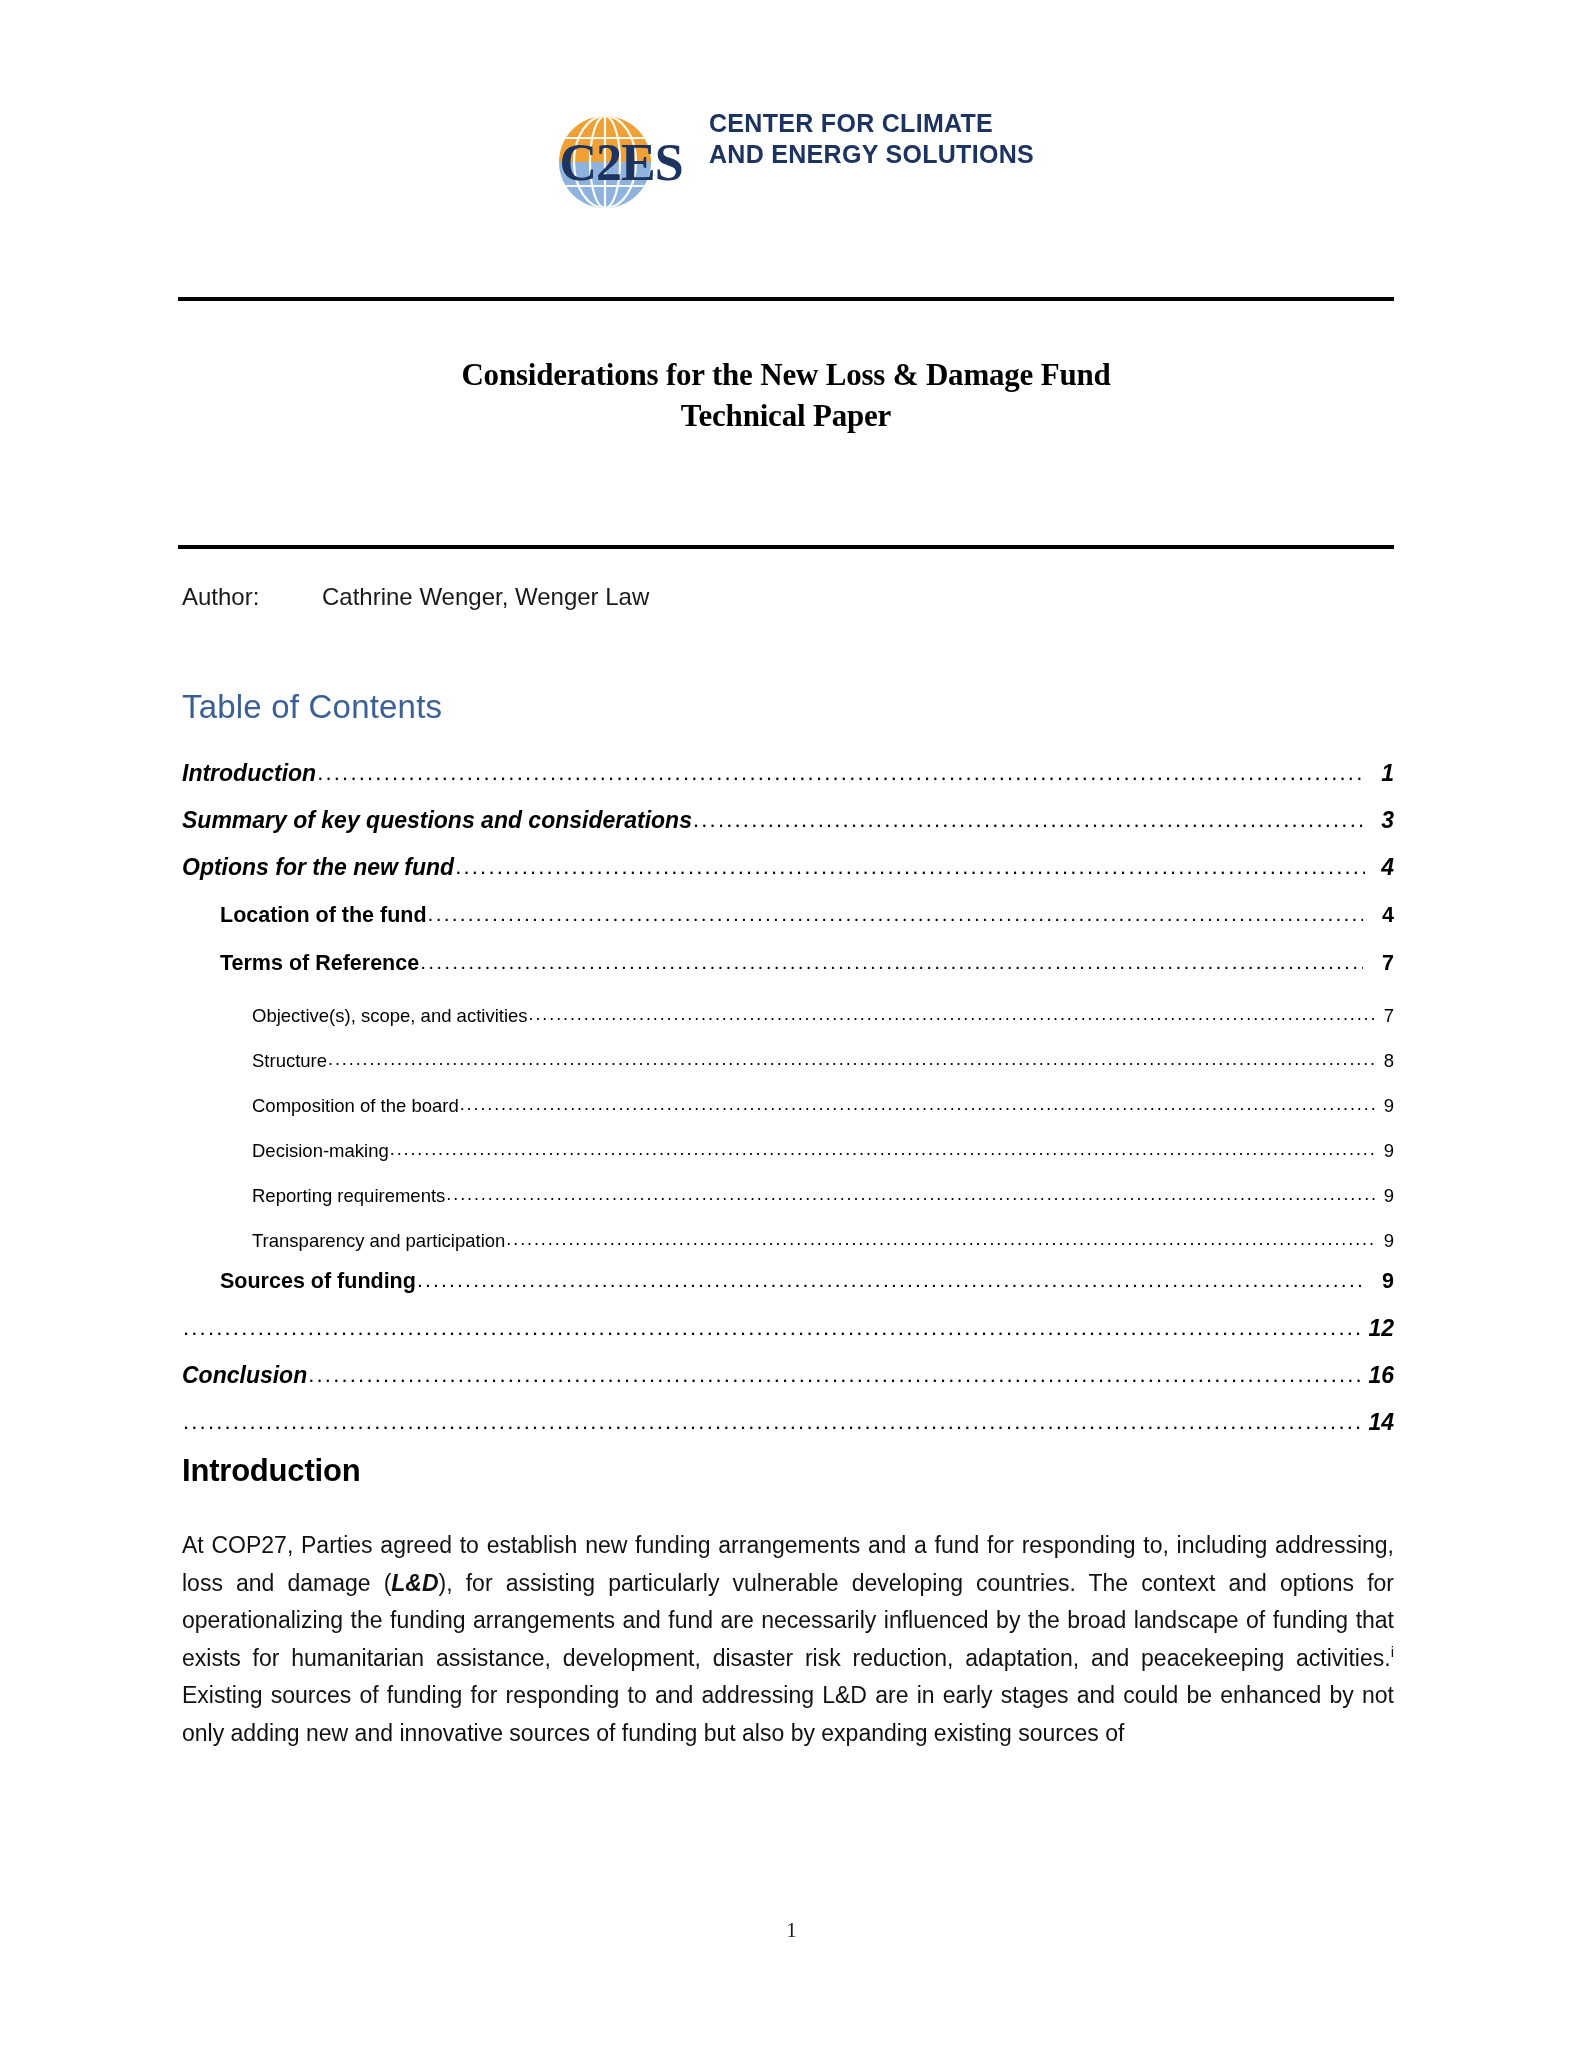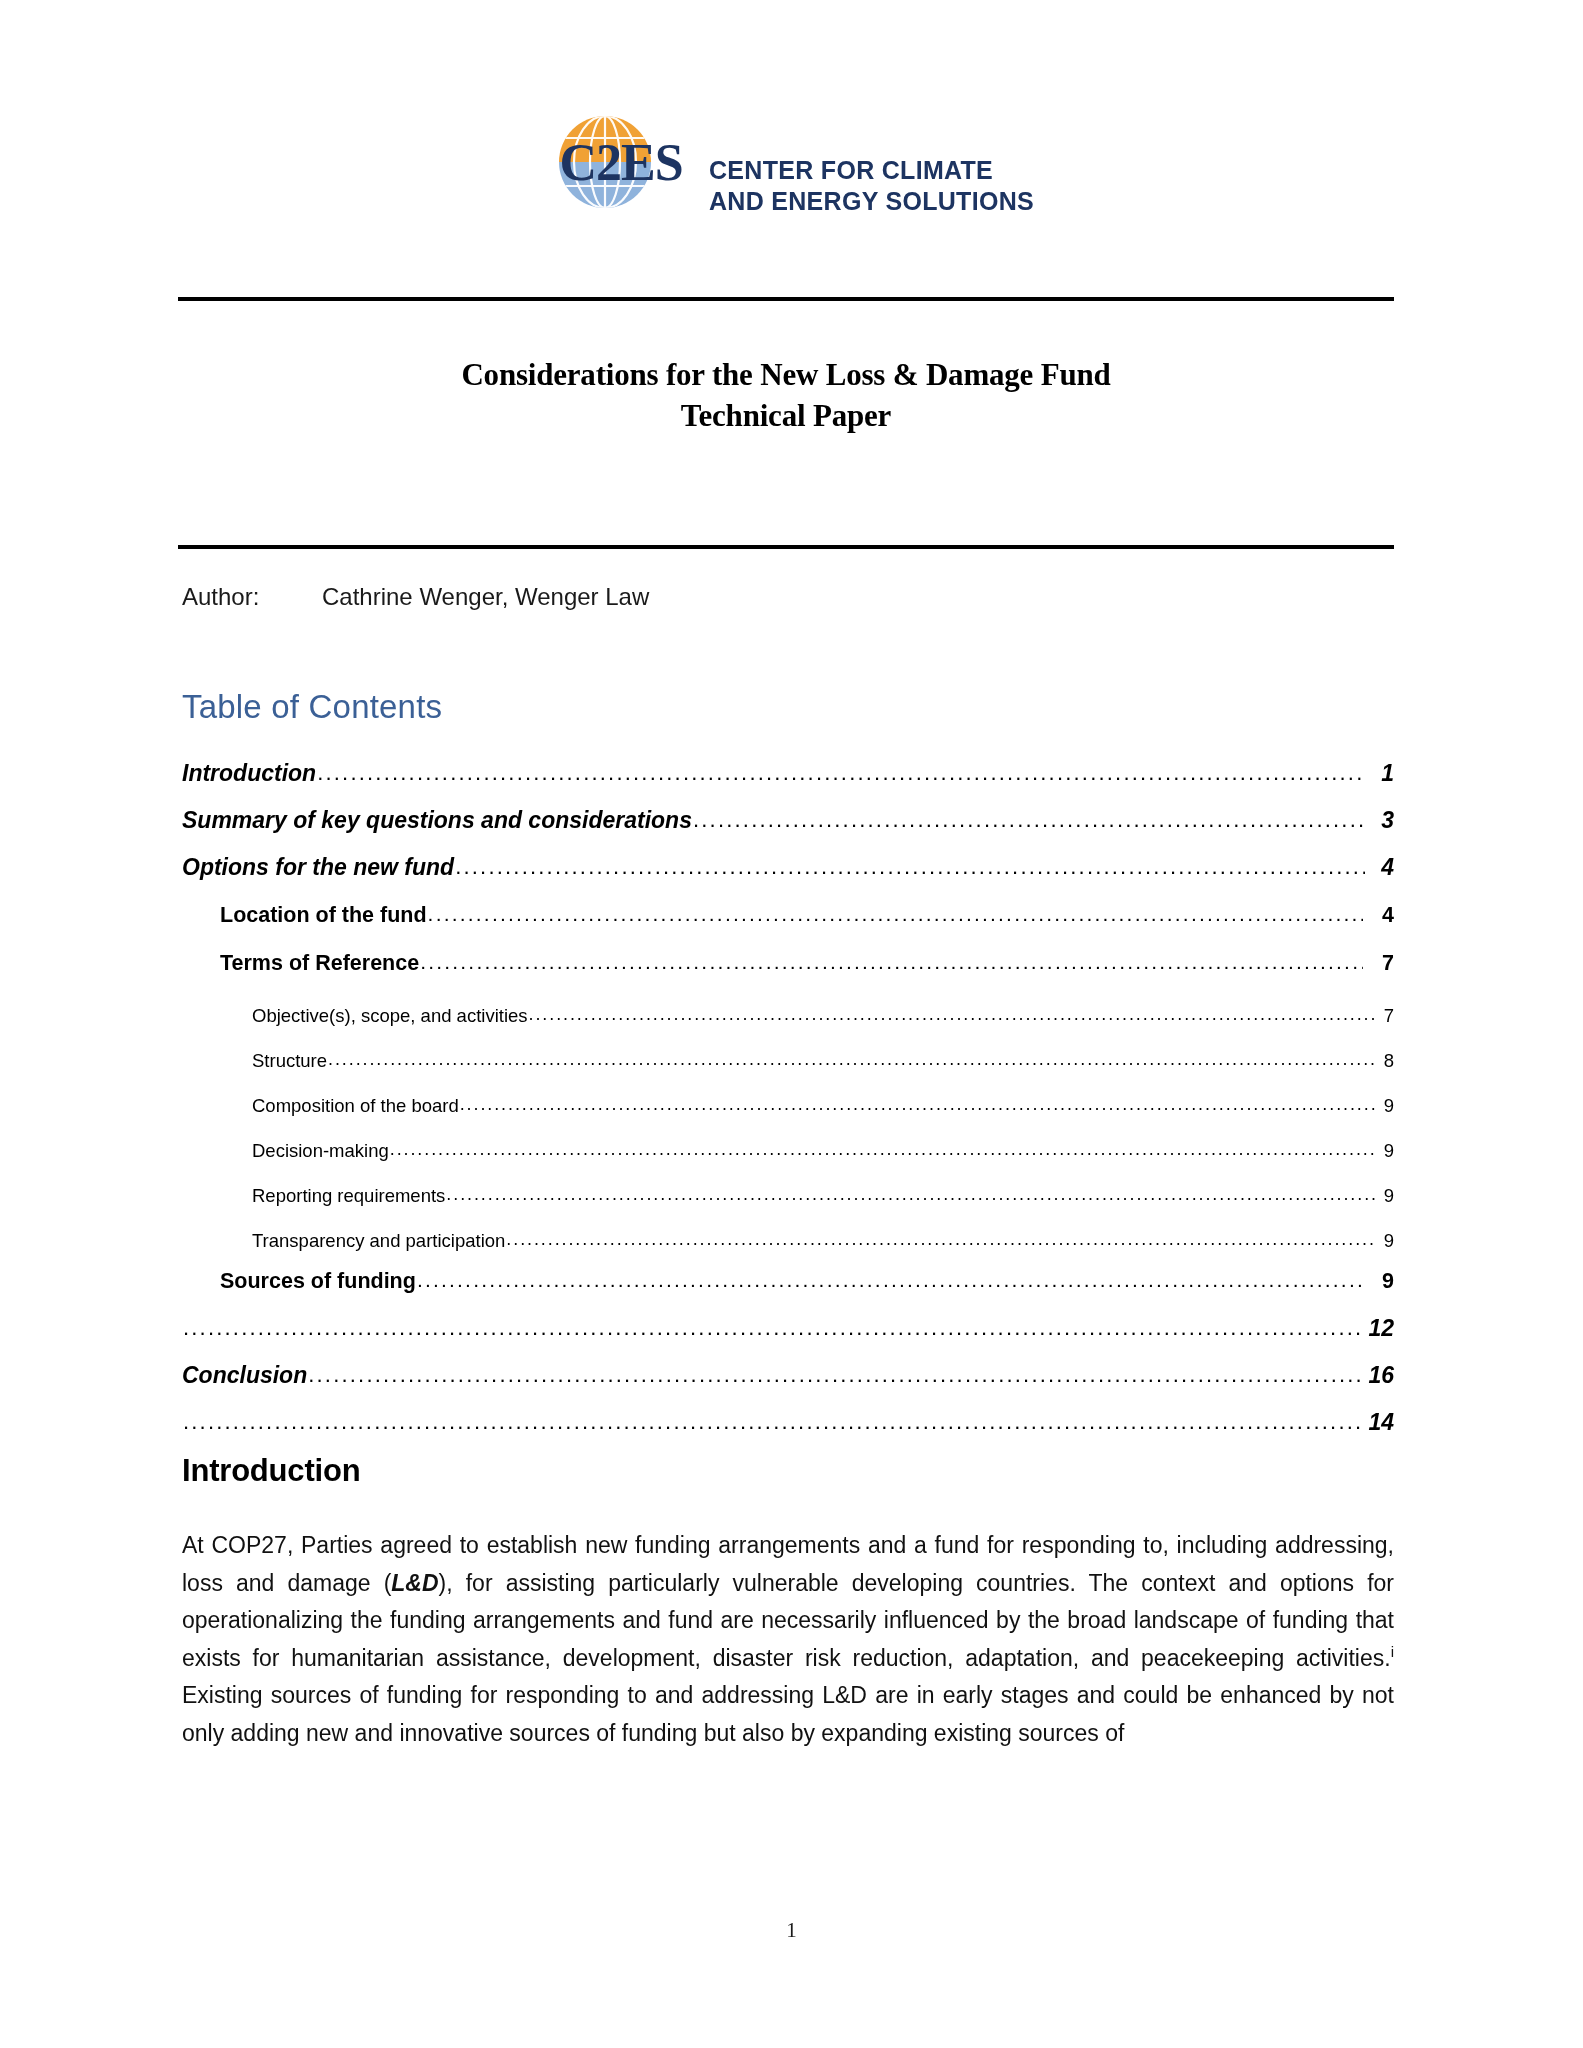--- a/index.html
+++ b/index.html
@@ -25,21 +25,21 @@
     position: absolute;
     top: 108px;
     left: 0;
     width: 1583px;
     display: flex;
     justify-content: center;
     align-items: center;
   }
   .logo-inner {
     display: flex;
-    align-items: flex-end;
+    align-items: flex-start;
     gap: 10px;
   }
   .logo-mark {
     width: 112px;
     height: 108px;
     position: relative;
     flex: none;
   }
   .logo-wordmark {
     position: absolute;

